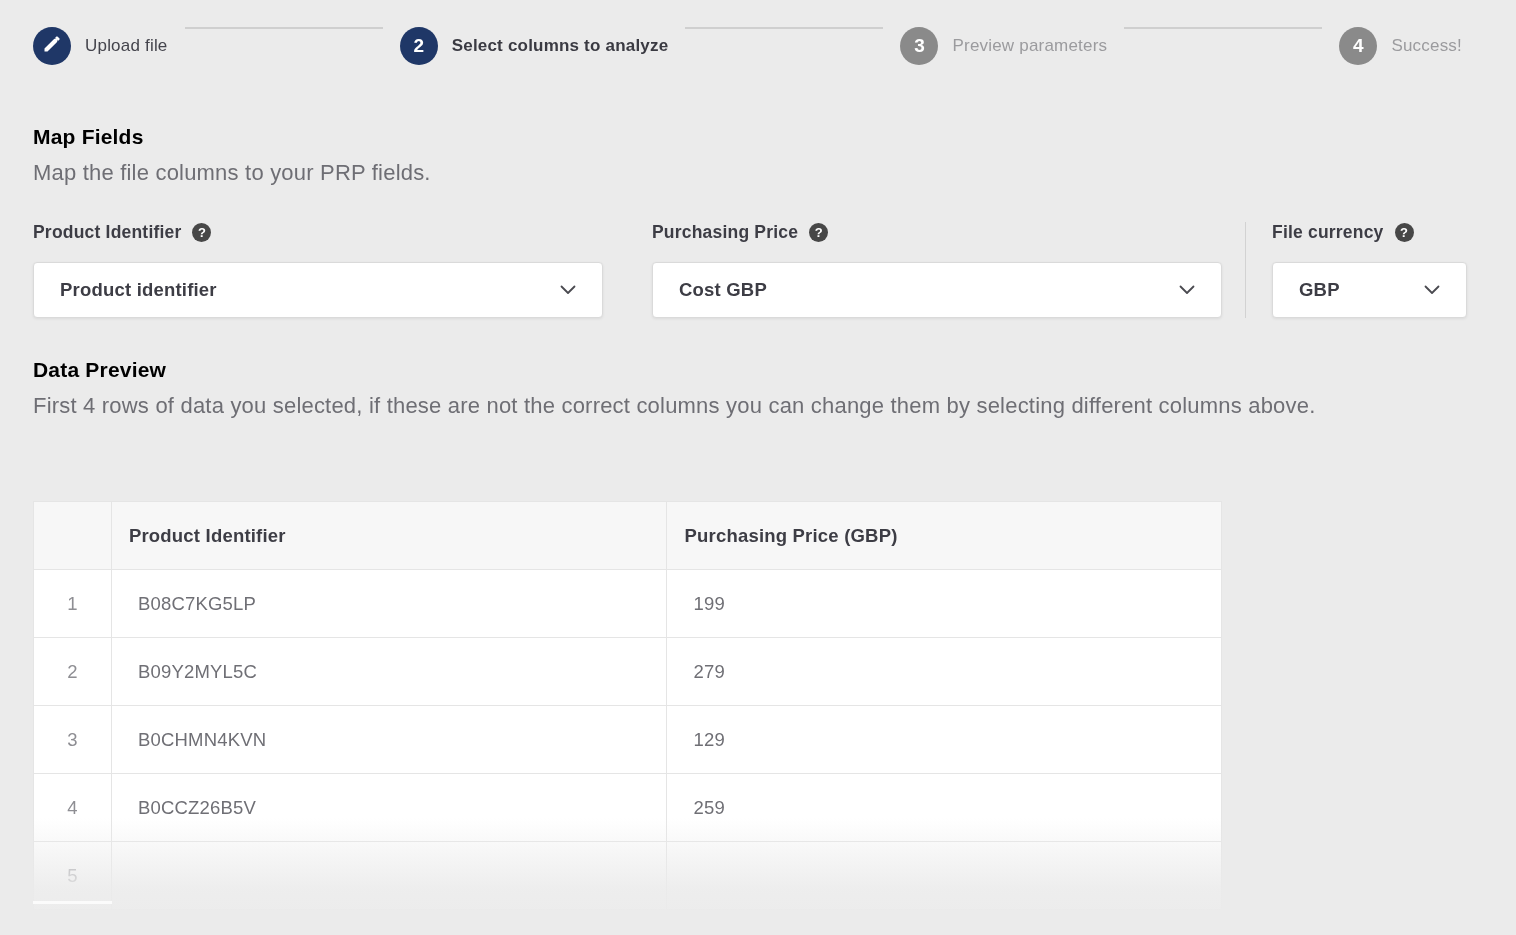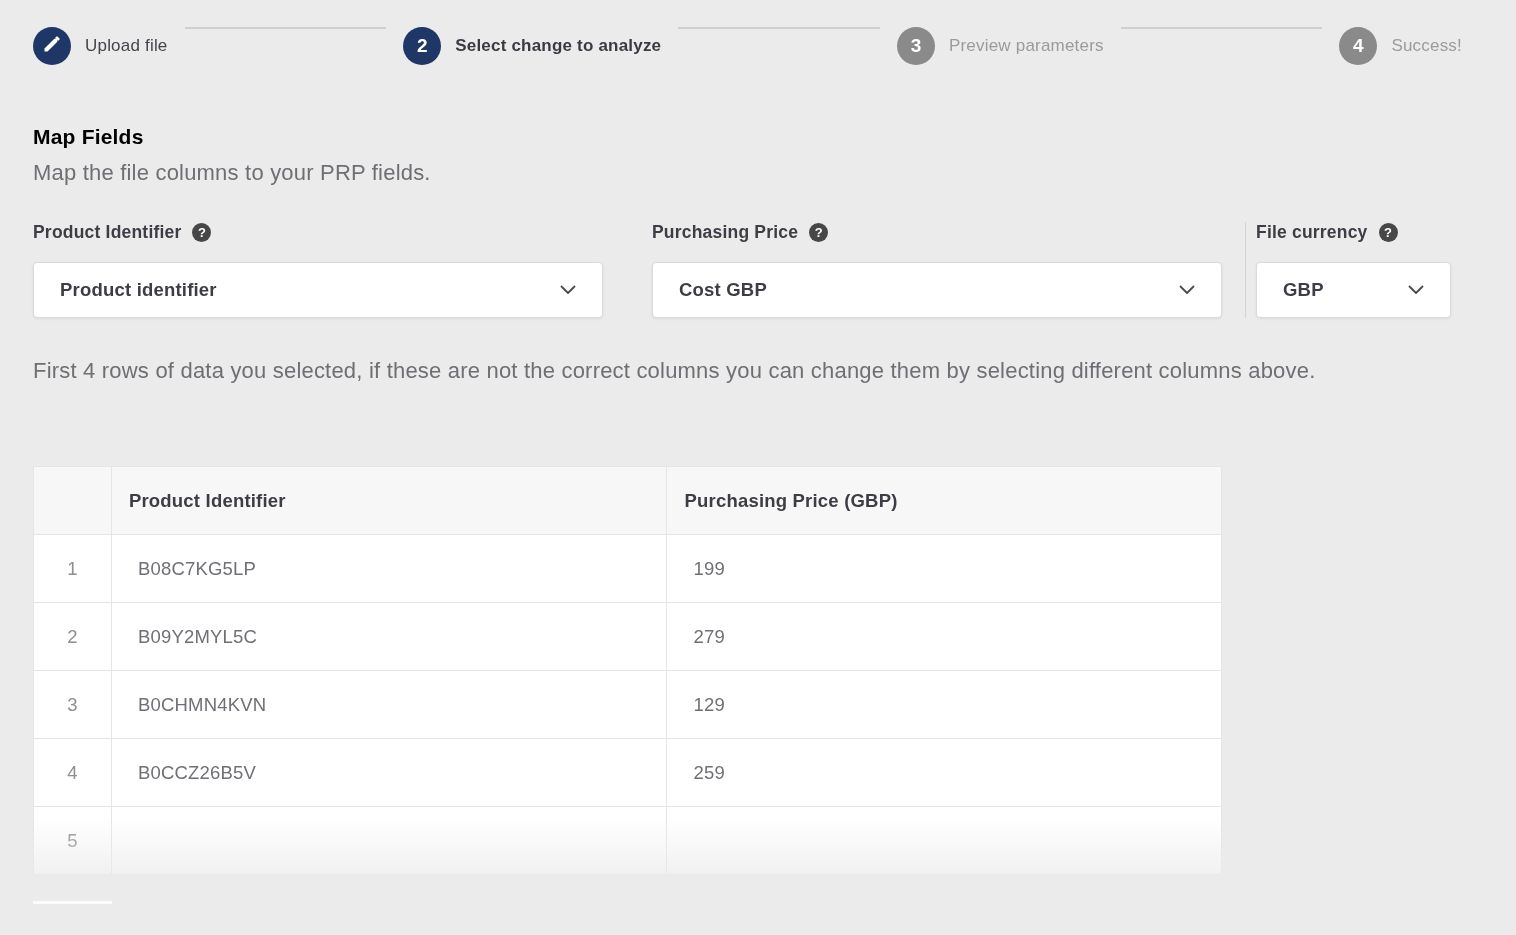--- a/index.html
+++ b/index.html
@@ -36,21 +36,21 @@
   
   .section-head { margin-left: 33px; }
   .map-fields-head { margin-top: 60px; }
   .section-title { font-size: 21px; font-weight: 700; color: #000000; letter-spacing: 0.2px; }
   .section-subtitle { margin-top: 11px; font-size: 22px; color: #6e6e74; letter-spacing: 0.2px; }
 
   
   .fields-row { display: flex; align-items: stretch; margin: 36px 54px 0 33px; }
   .field { width: 570px; flex: 0 0 auto; }
   .field.gap { margin-left: 49px; }
-  .field.currency { width: 195px; margin-left: 10px; text-align: right; }
+  .field.currency { width: 195px; margin-left: 26px; text-align: right; }
   .field-label-row { display: flex; align-items: center; }
   .field-label { font-size: 17.5px; font-weight: 700; color: #3d3d45; letter-spacing: 0.2px; }
   .help-icon {
     width: 19px; height: 19px; border-radius: 50%;
     background: #474747; color: #ffffff;
     font-size: 13px; font-weight: 700;
     display: inline-flex; align-items: center; justify-content: center;
     margin-left: 11px; cursor: pointer;
   }
   .selectbox {
@@ -126,21 +126,21 @@
       </span>
     </div>
     <span class="step-label done">Upload file</span>
   </div>
   <div class="connector"></div>
 
   <div class="step">
     <div class="step-circle active">
       <span class="step-num">2</span>
     </div>
-    <span class="step-label active">Select change to analyze</span>
+    <span class="step-label active">Select columns to analyze</span>
   </div>
   <div class="connector"></div>
 
   <div class="step">
     <div class="step-circle pending">
       <span class="step-num">3</span>
     </div>
     <span class="step-label pending">Preview parameters</span>
   </div>
   <div class="connector"></div>
@@ -201,20 +201,21 @@
       <span class="chevron">
         <svg width="16" height="10" viewBox="0 0 16 10">
             <path d="M1.5 1.5 L8 8 L14.5 1.5" fill="none" stroke="#4a4a50" stroke-width="1.8" stroke-linecap="round" stroke-linejoin="round"></path>
           </svg>
       </span>
     </div>
   </div>
 </div>
 
 <div class="section-head preview-head">
+  <div class="section-title">Data Preview</div>
   <div class="section-subtitle">First 4 rows of data you selected, if these are not the correct columns you can change them by selecting different columns above.</div>
 </div>
 
 <table class="preview-table">
   <thead>
     <tr>
       <th class="col-num num-col"></th>
       <th class="col-id">Product Identifier</th>
       <th class="col-price">Purchasing Price (GBP)</th>
     </tr>

